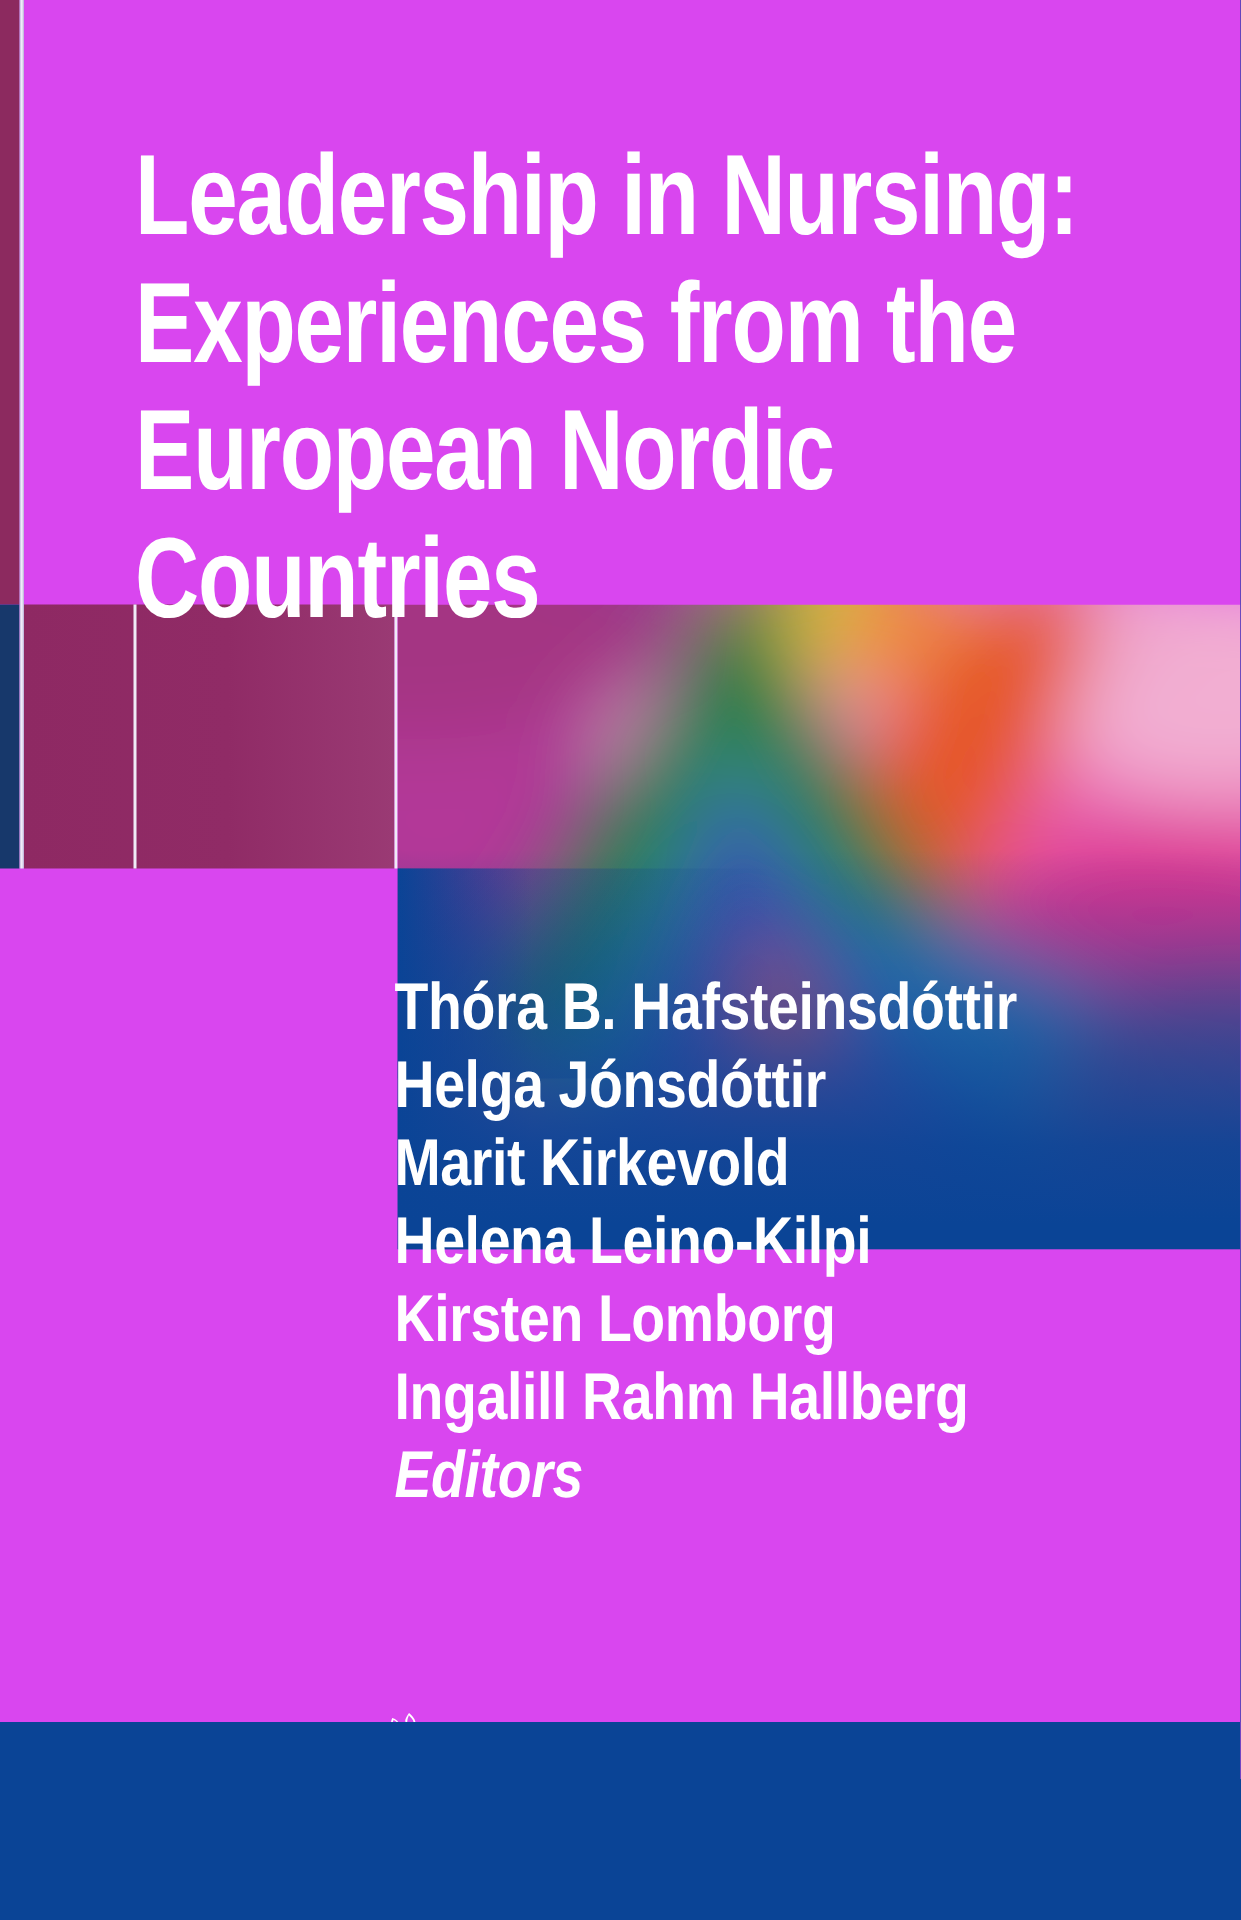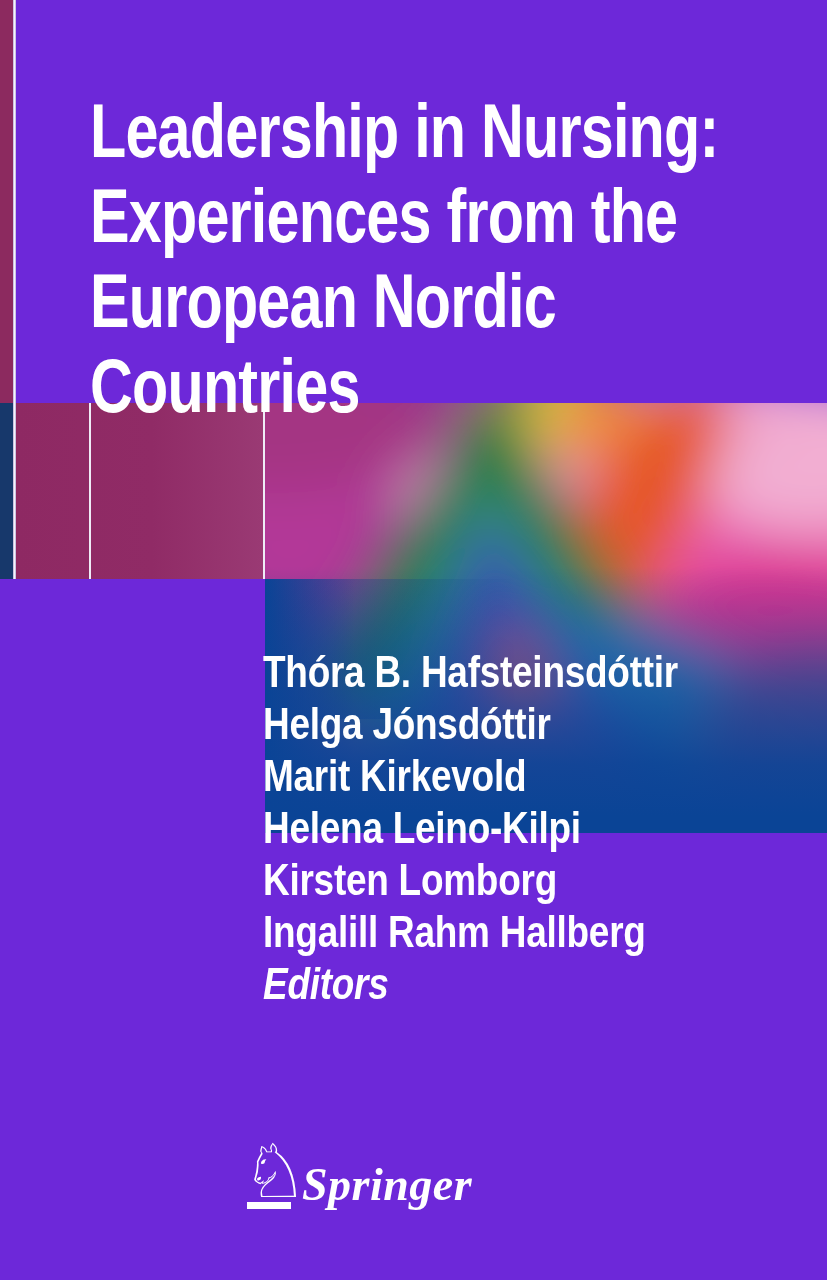--- a/index.html
+++ b/index.html
@@ -1,20 +1,20 @@
 <!DOCTYPE html>
 <html><head>
 <meta charset="utf-8">
 <style>
   html,body{margin:0;padding:0;background:#0a4496;}
   .cover{
     position:relative;
-    width:827px;height:1280px;
+    width:827px;height:1148px;
     overflow:hidden;
-    background:#6d28d9;
+    background:#d946ef;
     font-family:"Liberation Sans",sans-serif;
   }
   
   .stripe-maroon{position:absolute;left:0;top:0;width:13px;height:403px;background:#8c2a5f;}
   .block-navy{position:absolute;left:0;top:403px;width:13px;height:176px;background:#17386b;}
   .vline{position:absolute;background:#efecf7;}
   .vline-a{left:13px;top:0;width:3px;height:579px;background:linear-gradient(90deg,#b7aed6,#f6f4fc,#b7aed6);}
   .vline-b{left:89px;top:403px;width:2px;height:176px;}
   .vline-c{left:263px;top:403px;width:2px;height:176px;}
   .band-magenta{position:absolute;left:16px;top:403px;width:247px;height:176px;

